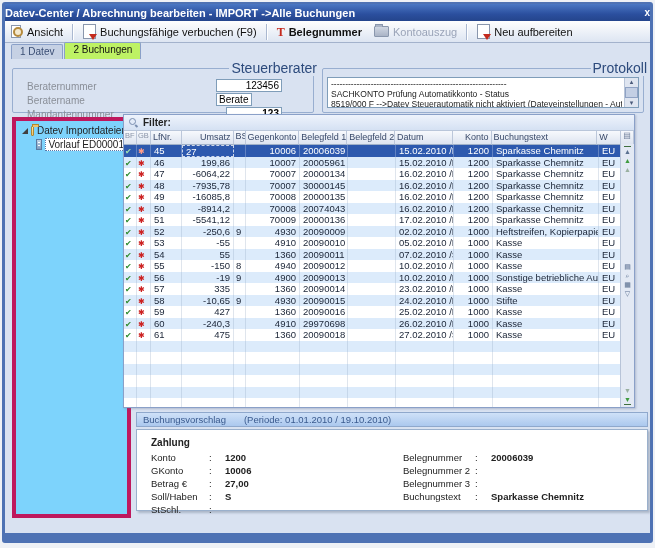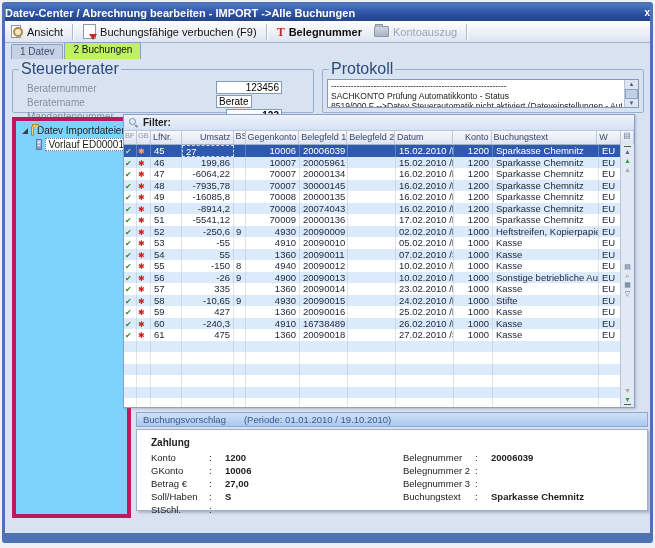--- a/index.html
+++ b/index.html
@@ -30,21 +30,21 @@
   .icon-T{color:#c42a1e;font-weight:bold;font-size:12px;font-family:"Liberation Serif",serif;line-height:12px;}
   .icon-folder{width:13px;height:9px;background:linear-gradient(#cfd6e2,#aab4c6);border:1px solid #8a97ad;border-radius:1px;position:relative;display:inline-block;}
   .icon-folder:before{content:"";position:absolute;left:0;top:-3px;width:6px;height:2px;background:#aab4c6;border:1px solid #8a97ad;border-bottom:none;}
   
   #tabstrip{position:absolute;left:5px;top:43px;width:645px;height:16px;display:flex;align-items:flex-end;padding-left:6px;box-sizing:border-box;}
   .tab{font-size:10px;padding:1px 8px 1px 8px;border:1px solid #8aa0c8;border-bottom:none;border-radius:2px 2px 0 0;margin-right:1px;}
   .tab.inactive{background:#c6d1e4;color:#3a4e74;height:12px;}
   .tab.active{background:#bef264;color:#111;height:14px;position:relative;z-index:2;}
   
   fieldset{position:absolute;box-sizing:border-box;border:1px solid #98aed0;border-radius:2px;margin:0;padding:0;}
-  legend{font-size:16px;color:#2c4a7c;margin-left:6px;padding:0 2px;}
+  legend{font-size:14px;color:#2c4a7c;margin-left:6px;padding:0 2px;text-align:right;}
   #fs-steuer{left:12px;top:60px;width:302px;height:53px;}
   .fs-label{position:absolute;left:14px;font-size:10px;color:#8a8f98;}
   .fs-input{position:absolute;height:13px;box-sizing:border-box;border:1px solid #7f9db9;background:#fff;font-size:10px;font-family:"Liberation Sans",sans-serif;padding:0 2px;}
   #fs-proto{left:322px;top:60px;width:322px;height:53px;}
   #proto-box{position:absolute;left:4px;top:1px;right:4px;bottom:4px;background:#fff;border:1px solid #7f9db9;overflow:hidden;}
   #proto-text{position:absolute;left:3px;top:1px;right:16px;font-size:8.5px;line-height:10px;color:#222;white-space:nowrap;overflow:hidden;}
   #proto-scroll{position:absolute;right:0;top:0;bottom:0;width:13px;background:#dfe5f0;border-left:1px solid #b8c4d8;font-size:7px;color:#4a5a7a;display:flex;flex-direction:column;align-items:center;}
   #proto-scroll .thumb{width:11px;height:9px;background:#c3cfe4;border:1px solid #8fa2c4;margin-top:1px;}
   #proto-scroll .sp{flex:1;}
   
@@ -130,20 +130,26 @@
     <div class="tsep"></div>
     <div class="tbtn bold">
       <span class="icon-T">T</span>
       <span>Belegnummer</span>
     </div>
     <div class="tbtn disabled">
       <span class="icon-folder"></span>
       <span>Kontoauszug</span>
     </div>
     <div class="tsep"></div>
+    <div class="tbtn">
+      <span class="icon-doc">
+          <span class="arr"></span>
+        </span>
+      <span>Neu aufbereiten</span>
+    </div>
   </div>
 
   <div id="tabstrip">
     <div class="tab inactive">1 Datev</div>
     <div class="tab active">2 Buchungen</div>
   </div>
 
   <fieldset id="fs-steuer">
     <legend>Steuerberater</legend>
     <span class="fs-label" style="top:5px;">Beraternummer</span>
@@ -356,21 +362,21 @@
           <div class="cell c-bf2"></div>
           <div class="cell c-datum">10.02.2010 /Mi</div>
           <div class="cell c-konto">1000</div>
           <div class="cell c-text">Kasse</div>
           <div class="cell c-w">EU</div>
         </div>
         <div class="trow alt">
           <div class="cell c-bf"><span class="ic-check">✔</span></div>
           <div class="cell c-gb"><span class="ic-flag">✱</span></div>
           <div class="cell c-lfnr">56</div>
-          <div class="cell c-umsatz">-26</div>
+          <div class="cell c-umsatz">-19</div>
           <div class="cell c-bs">9</div>
           <div class="cell c-gkto">4900</div>
           <div class="cell c-bf1">20090013</div>
           <div class="cell c-bf2"></div>
           <div class="cell c-datum">10.02.2010 /Mi</div>
           <div class="cell c-konto">1000</div>
           <div class="cell c-text">Sonstige betriebliche Aufwendu</div>
           <div class="cell c-w">EU</div>
         </div>
         <div class="trow">
@@ -415,21 +421,21 @@
           <div class="cell c-text">Kasse</div>
           <div class="cell c-w">EU</div>
         </div>
         <div class="trow alt">
           <div class="cell c-bf"><span class="ic-check">✔</span></div>
           <div class="cell c-gb"><span class="ic-flag">✱</span></div>
           <div class="cell c-lfnr">60</div>
           <div class="cell c-umsatz">-240,3</div>
           <div class="cell c-bs"></div>
           <div class="cell c-gkto">4910</div>
-          <div class="cell c-bf1">16738489</div>
+          <div class="cell c-bf1">29970698</div>
           <div class="cell c-bf2"></div>
           <div class="cell c-datum">26.02.2010 /Fr</div>
           <div class="cell c-konto">1000</div>
           <div class="cell c-text">Kasse</div>
           <div class="cell c-w">EU</div>
         </div>
         <div class="trow">
           <div class="cell c-bf"><span class="ic-check">✔</span></div>
           <div class="cell c-gb"><span class="ic-flag">✱</span></div>
           <div class="cell c-lfnr">61</div>

